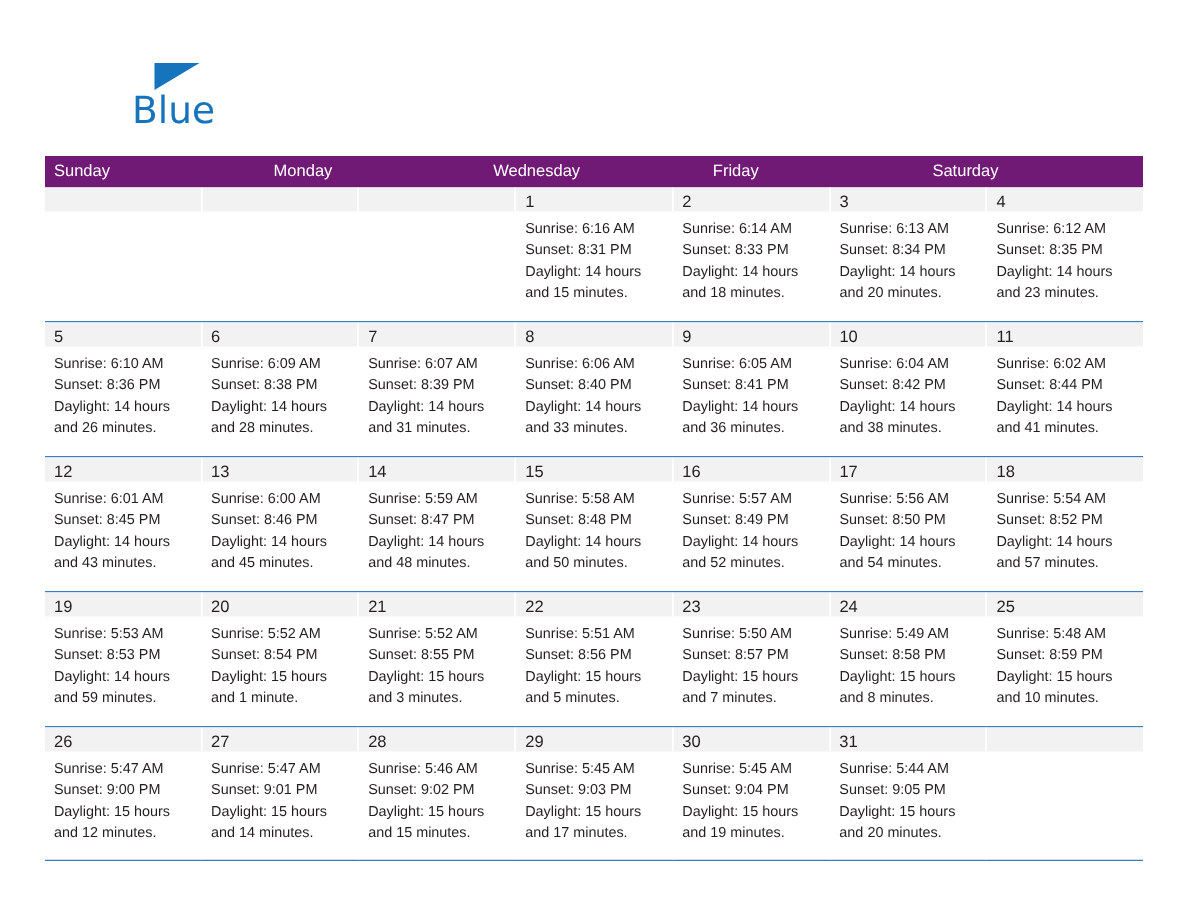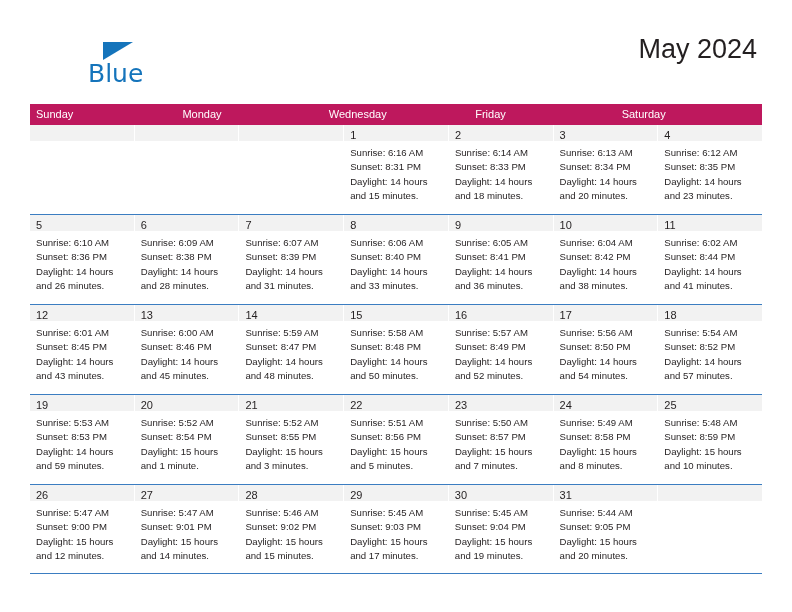--- a/index.html
+++ b/index.html
@@ -92,21 +92,21 @@
   .calendar {
     position: absolute;
     left: 30px;
     top: 104px;
     width: 732px;
   }
   .weekday-row {
     display: flex;
     width: 732px;
     height: 21px;
-    background: #be185d;
+    background: #701a75;
   }
   .weekday {
     flex: 1 1 0;
     color: #ffffff;
     font-size: 11px;
     line-height: 21px;
     padding-left: 6px;
     box-sizing: border-box;
     white-space: nowrap;
     overflow: hidden;
@@ -165,21 +165,20 @@
 <div class="page">
 
   <div class="header">
 
     <div class="brand">
       <span class="brand-triangle"></span>
       <span class="brand-blue">Blue</span>
     </div>
 
     <div class="title-block">
-      <div class="cal-title">May 2024</div>
     </div>
 
   </div>
 
   <div class="calendar">
 
     <div class="weekday-row">
       <div class="weekday">Sunday</div>
       <div class="weekday">Monday</div>
       <div class="weekday">Wednesday</div>

